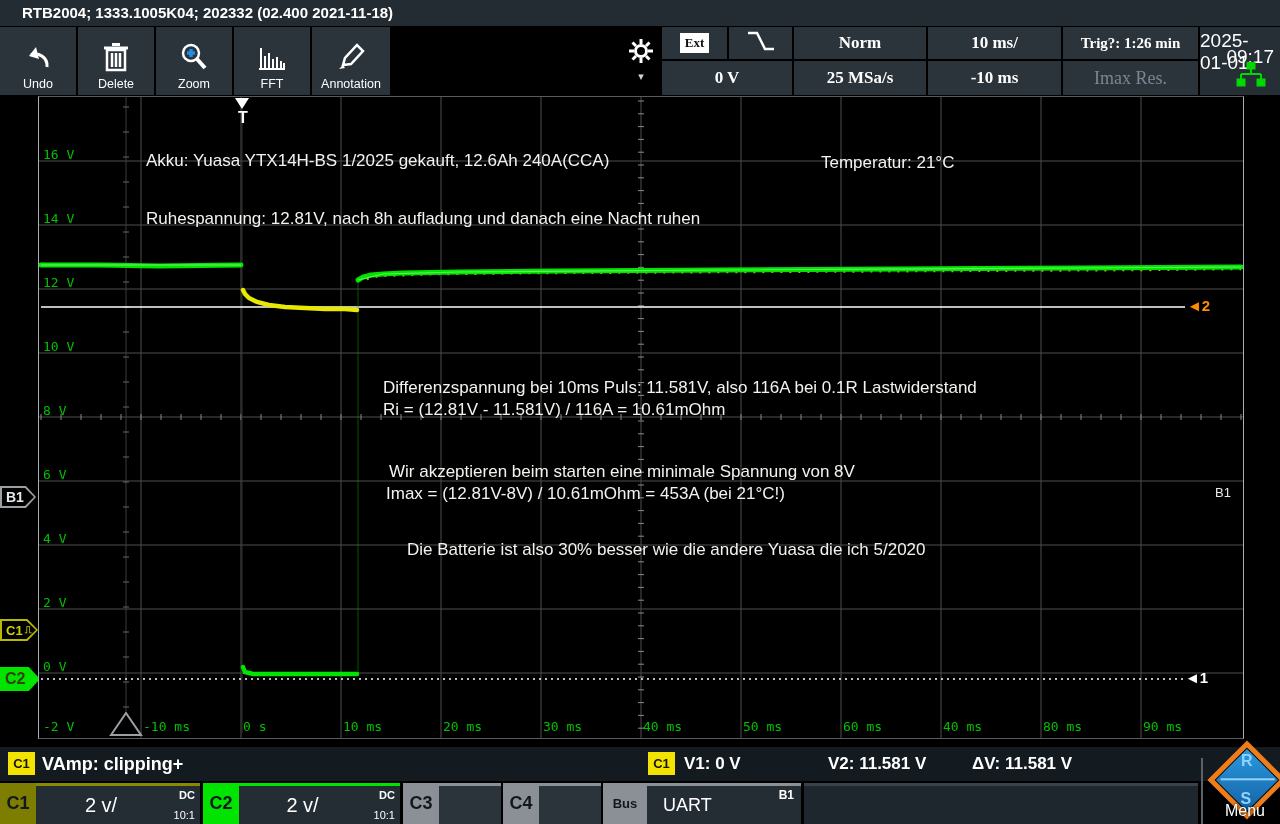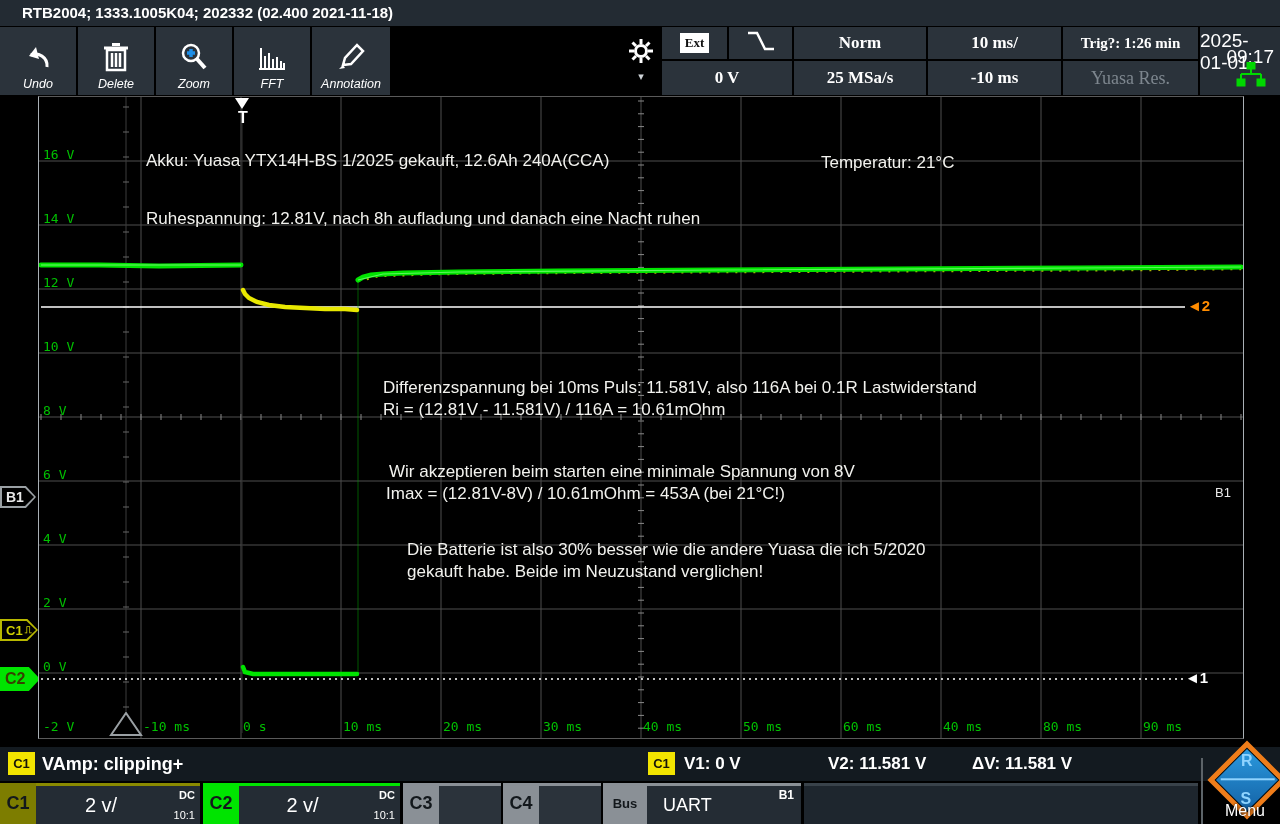--- a/index.html
+++ b/index.html
@@ -5,21 +5,21 @@
   html,body{margin:0;padding:0;background:#000;}
   #screen{position:relative;width:1280px;height:824px;background:#000;overflow:hidden;
           font-family:"Liberation Sans",sans-serif;color:#fff;}
   .abs{position:absolute;}
 
   
   #hdr{left:0;top:0;width:1280px;height:26px;background:#232b33;}
   #hdr .title{position:absolute;left:22px;top:0;line-height:26px;font-size:15px;font-weight:bold;color:#fff;white-space:nowrap;}
 
   
-  .tbtn{top:27px;height:68px;background:#2b333b;display:flex;flex-direction:column;align-items:center;justify-content:flex-end;padding-bottom:4px;box-sizing:border-box;font-style:italic;}
+  .tbtn{top:27px;height:68px;background:#2b333b;display:flex;flex-direction:column;align-items:center;justify-content:flex-end;padding-bottom:4px;box-sizing:border-box;}
   .tbtn .ic{height:40px;display:flex;align-items:center;justify-content:center;}
   .tbtn .lbl{font-size:12.5px;color:#fff;}
   #b-undo{left:0;width:76px}#b-del{left:78px;width:76px}#b-zoom{left:156px;width:76px}
   #b-fft{left:234px;width:76px}#b-ann{left:312px;width:78px}
 
   
   #gear{left:622px;top:38px;width:38px;height:56px;text-align:center;}
 
   
   .cell{background:#2b333b;display:flex;align-items:center;justify-content:center;font-size:17px;font-weight:bold;color:#fff;box-sizing:border-box;font-family:Liberation Serif, serif;}
@@ -198,21 +198,21 @@
   <div class="abs cell r2" id="c-lvl">
     <span>0 V</span>
   </div>
   <div class="abs cell r2" id="c-rate">
     <span>25 MSa/s</span>
   </div>
   <div class="abs cell r2" id="c-pos">
     <span>-10 ms</span>
   </div>
   <div class="abs cell r2" id="c-acq">
-    <span>Yuasa Res.</span>
+    <span>Imax Res.</span>
   </div>
 
   <div class="abs" id="c-date">
     <div class="d1">2025-01-01</div>
     <div class="d2">09:17</div>
     <div style="position:absolute;right:14px;bottom:2px;">
       <svg width="30" height="26" viewBox="0 0 30 26">
           <g fill="#00d800" stroke="#00d800">
             <rect x="11" y="0" width="8" height="7"></rect>
             <rect x="1" y="17" width="8" height="7"></rect>
@@ -460,21 +460,20 @@
     <div class="xlab" style="left:1104px">90 ms</div>
 
     <div class="ann" style="left:107px;top:54px">Akku: Yuasa YTX14H-BS 1/2025 gekauft, 12.6Ah 240A(CCA)</div>
     <div class="ann" style="left:782px;top:56px">Temperatur: 21°C</div>
     <div class="ann" style="left:107px;top:112px">Ruhespannung: 12.81V, nach 8h aufladung und danach eine Nacht ruhen</div>
     <div class="ann" style="left:344px;top:281px">Differenzspannung bei 10ms Puls: 11.581V, also 116A bei 0.1R Lastwiderstand</div>
     <div class="ann" style="left:344px;top:303px">Ri = (12.81V - 11.581V) / 116A = 10.61mOhm</div>
     <div class="ann" style="left:350px;top:365px">Wir akzeptieren beim starten eine minimale Spannung von 8V</div>
     <div class="ann" style="left:347px;top:387px">Imax = (12.81V-8V) / 10.61mOhm = 453A (bei 21°C!)</div>
     <div class="ann" style="left:368px;top:443px">Die Batterie ist also 30% besser wie die andere Yuasa die ich 5/2020</div>
-    <div class="ann" style="left:368px;top:465px">gekauft habe. Beide im Neuzustand verglichen!</div>
 
     <div class="curmark" id="cm2">◄2</div>
     <div class="curmark" id="cm1">◄1</div>
     <div class="abs" id="b1r">B1</div>
   </div>
 
   <div class="abs" id="meas">
     <div class="ybadge" style="left:8px">C1</div>
     <div class="mtext" style="left:42px;font-size:18px">VAmp: clipping+</div>
     <div class="ybadge" style="left:648px">C1</div>

